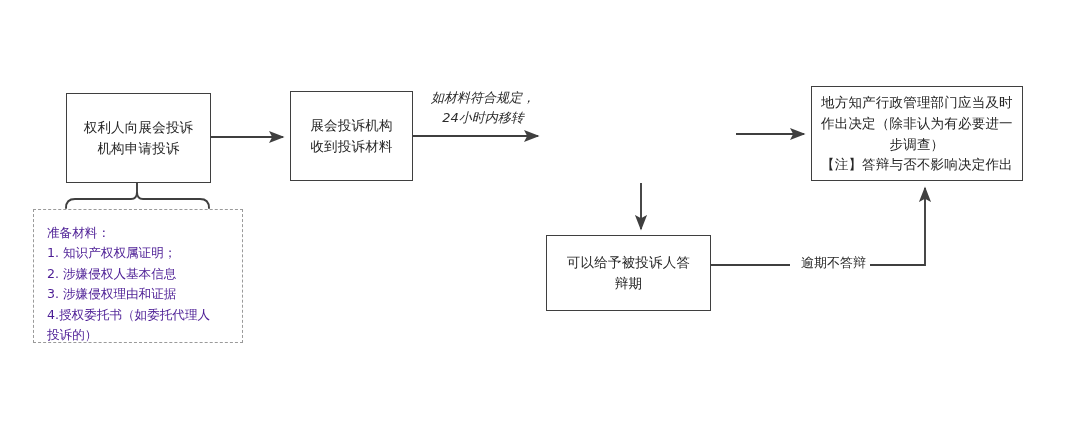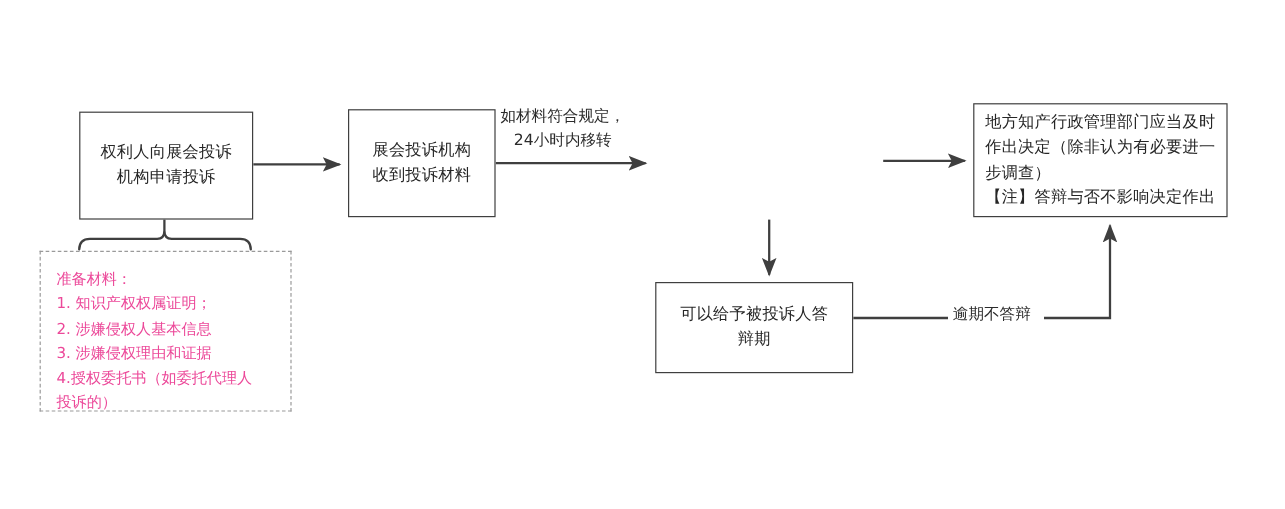--- a/index.html
+++ b/index.html
@@ -39,40 +39,40 @@
   }
   .node .txt {
     display: block;
     white-space: pre-line;
   }
   .note-box {
     position: absolute;
     box-sizing: border-box;
     border: 1.5px dashed #9a9a9a;
     background: #ffffff;
-    color: #ec4899;
+    color: #4c1d95;
     font-size: 12.6px;
     line-height: 1.62;
     padding: 13px 11px 10px 13px;
     white-space: pre-line;
     text-align: left;
   }
   .edge-label {
     position: absolute;
     color: #2b2b2b;
     font-size: 13px;
     line-height: 1.5;
     text-align: center;
     white-space: pre-line;
     background: transparent;
   }
   .edge-label.inline {
     background: #ffffff;
     padding: 0 4px;
-    text-align: left;
+    text-align: right;
     line-height: 1.2;
   }
   svg.wires {
     position: absolute;
     left: 0;
     top: 0;
     width: 1071px;
     height: 424px;
     overflow: visible;
     pointer-events: none;
@@ -127,37 +127,37 @@
     <span class="txt">展会投诉机构
 收到投诉材料</span>
   </div>
 
   <div class="node" style="left:66px; top:93px; width:145px; height:90px;">
     <span class="txt">权利人向展会投诉
 机构申请投诉</span>
   </div>
 
 
-  <div class="node left-align" style="left:811px; top:86px; width:212px; height:95px;">
+  <div class="node left-align" style="left:811px; top:86px; width:212px; height:95px;text-align:center;">
     <span class="txt">地方知产行政管理部门应当及时
 作出决定（除非认为有必要进一
 步调查）
 【注】答辩与否不影响决定作出</span>
   </div>
 
   <div class="node" style="left:546px; top:235px; width:165px; height:76px;">
     <span class="txt">可以给予被投诉人答
 辩期</span>
   </div>
 
   <div class="note-box" style="left:33px; top:209px; width:210px; height:134px;">准备材料：
 1. 知识产权权属证明；
 2. 涉嫌侵权人基本信息
 3. 涉嫌侵权理由和证据
 4.授权委托书（如委托代理人
 投诉的）</div>
 
-  <div class="edge-label" style="left:401px; top:88px; width:136px;">如材料符合规定，
+  <div class="edge-label" style="left:415px; top:88px; width:136px;font-style:italic;">如材料符合规定，
 24小时内移转</div>
 
   <div class="edge-label inline" style="left:790px; top:255px; width:72px;">逾期不答辩</div>
 
 </div>
 
 </body></html>

